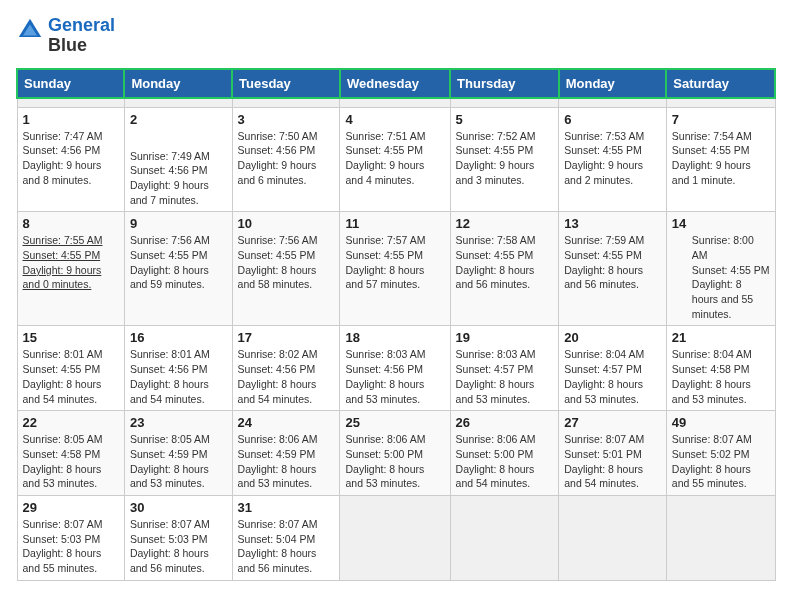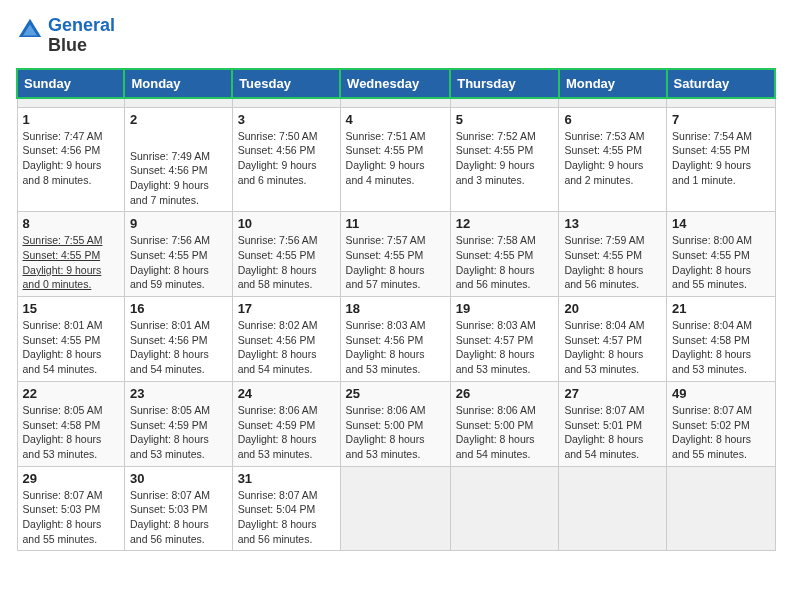--- a/index.html
+++ b/index.html
@@ -204,21 +204,21 @@
 Daylight: 8 hours and 56 minutes.</div>
         </td>
         <td>
           <span class="day-num">13</span>
           <div class="day-detail" style="white-space: pre-line;">Sunrise: 7:59 AM
 Sunset: 4:55 PM
 Daylight: 8 hours and 56 minutes.</div>
         </td>
         <td>
           <span class="day-num">14</span>
-          <div class="day-detail" style="white-space: pre-line;">Sunrise: 8:00 AM
+          <div class="day-detail" style="white-space: pre-line; margin-left: 20px;">Sunrise: 8:00 AM
 Sunset: 4:55 PM
 Daylight: 8 hours and 55 minutes.</div>
         </td>
       </tr>
       <tr>
         <td>
           <span class="day-num">15</span>
           <div class="day-detail" style="white-space: pre-line;">Sunrise: 8:01 AM
 Sunset: 4:55 PM
 Daylight: 8 hours and 54 minutes.</div>

